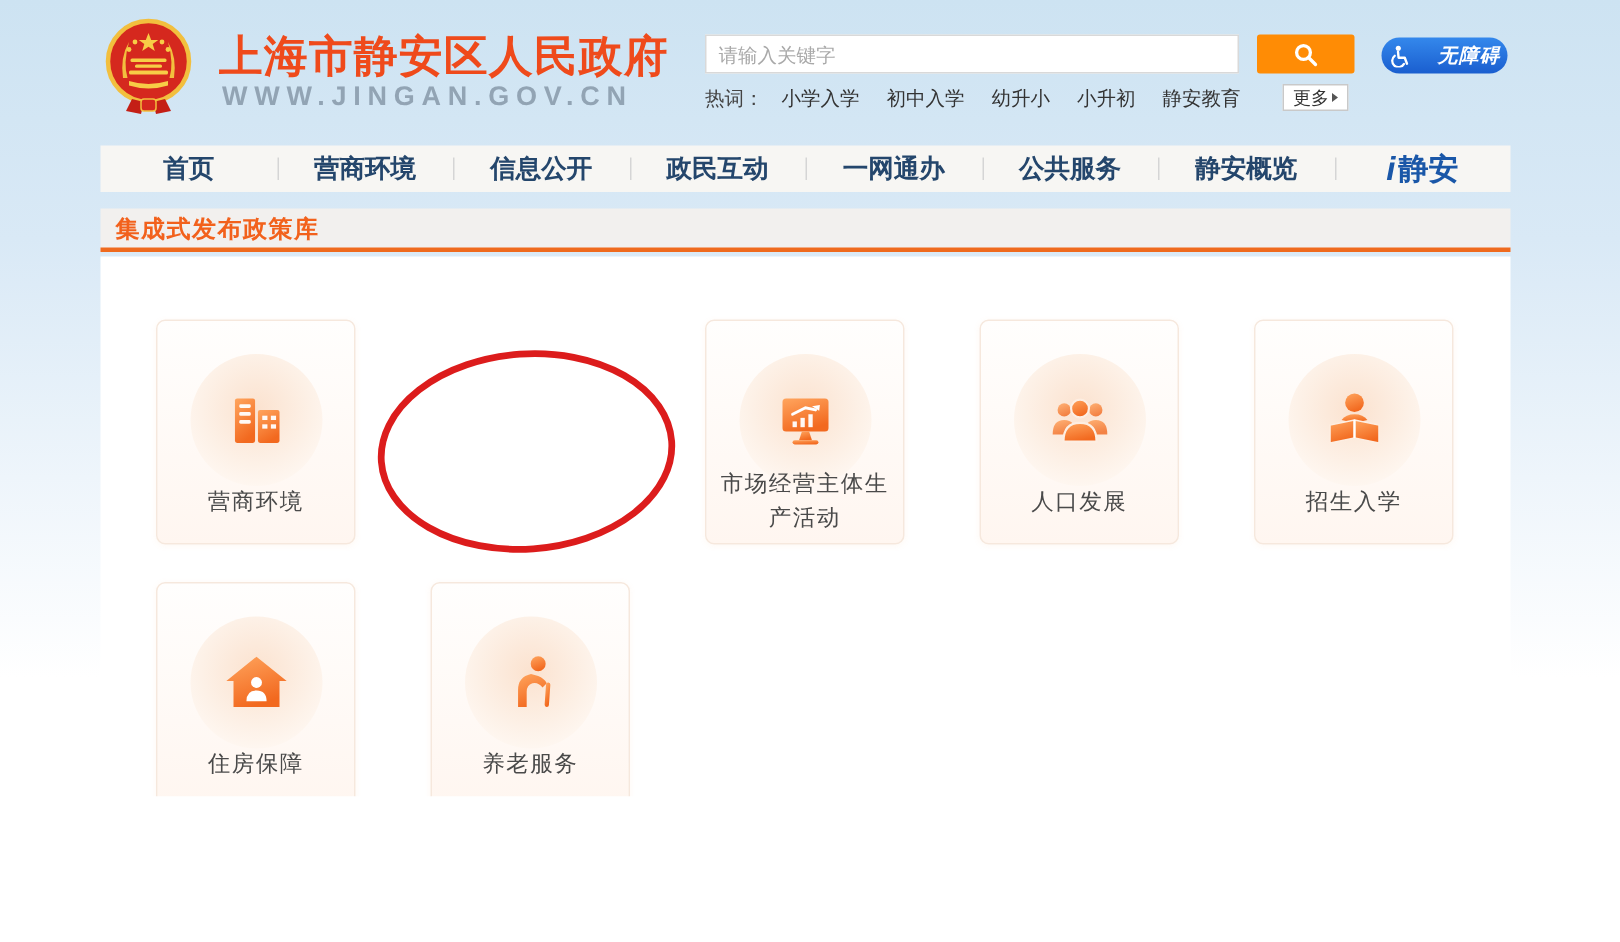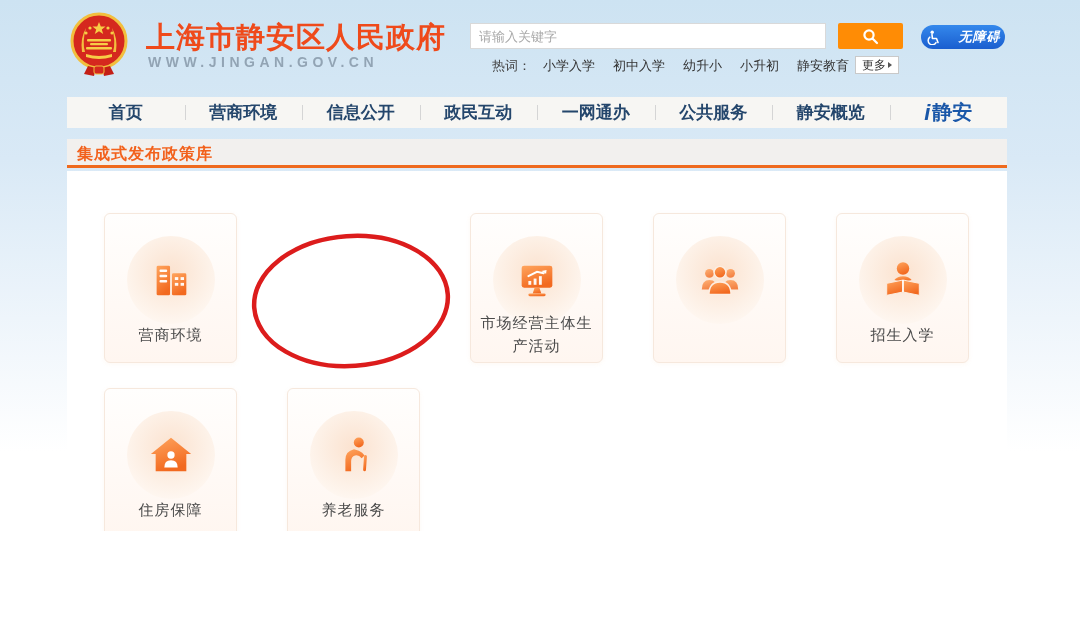--- a/index.html
+++ b/index.html
@@ -3,33 +3,33 @@
 <meta charset="utf-8">
 <style>
   * { margin:0; padding:0; box-sizing:border-box; }
   body { font-family:"Liberation Sans", sans-serif; }
   .page{ position:relative; width:1080px; height:531px; overflow:hidden;
     background:linear-gradient(180deg,#cde3f2 0%,#d9e9f6 30%,#eef5fb 60%,#ffffff 85%);}
   
   .emblem{ position:absolute; left:70px; top:12px; }
   .site-title{ position:absolute; left:146px; top:18px; font-size:29px; font-weight:bold;
     color:#ef4a1b; letter-spacing:1px; cursor:pointer; }
-  .site-url{ position:absolute; left:148px; top:54px; font-size:14px; font-weight:bold;
+  .site-url{ position:absolute; left:148px; top:54px; font-size:18px; font-weight:bold;
     color:#92a4b4; letter-spacing:4.5px; }
   .search-input{ position:absolute; left:470px; top:23px; width:356px; height:26px;
     border:1px solid #d9d9d9; background:#fff; font-size:13px; padding:0 8px; color:#333; outline:none;}
   .search-input::placeholder{ color:#a9a9a9; }
   .search-btn{ position:absolute; left:838px; top:23px; width:65px; height:26px;
     background:#ff8c05; border:none; border-radius:2px; cursor:pointer;
     display:flex; align-items:center; justify-content:center; }
   .a11y-btn{ position:absolute; left:921px; top:25px; width:84px; height:24px; border:none;
     border-radius:13px; background:linear-gradient(180deg,#3488ec,#1a5ecf); color:#fff;
     display:flex; align-items:center; justify-content:center; gap:19px; cursor:pointer; }
   .a11y-btn span{ font-size:13px; font-weight:bold; font-style:italic; letter-spacing:1px;}
-  .hotwords{ position:absolute; left:492px; top:57px; display:flex; font-size:13px; color:#3a3a3a;}
+  .hotwords{ position:absolute; left:470px; top:57px; display:flex; font-size:13px; color:#3a3a3a;}
   .hotwords .hw-label{ margin-right:12px; color:#444; }
   .hotwords a{ margin-right:18px; color:#333; text-decoration:none; cursor:pointer; }
   .more-btn{ position:absolute; left:855px; top:56px; width:44px; height:18px; background:#fff;
     border:1px solid #c9c9c9; font-size:12px; color:#333; display:flex; align-items:center;
     justify-content:center; gap:2px; cursor:pointer; }
   .more-arrow{ width:0; height:0; border-left:4px solid #555; border-top:3px solid transparent;
     border-bottom:3px solid transparent; }
   
   .nav{ position:absolute; left:67px; top:97px; width:940px; height:31px; background:#f7f6f3;
     display:flex; align-items:stretch; list-style:none; }
@@ -192,20 +192,21 @@
         <g opacity="0.8">
           <circle cx="13" cy="17" r="4.6" fill="url(#og4)"></circle>
           <path d="M5 34 q0-10 8-10 q8 0 8 10 z" fill="url(#og4)"></path>
           <circle cx="35" cy="17" r="4.6" fill="url(#og4)"></circle>
           <path d="M27 34 q0-10 8-10 q8 0 8 10 z" fill="url(#og4)"></path>
         </g>
         <circle cx="24" cy="16" r="6.2" fill="url(#og4)" stroke="#fdeee2" stroke-width="1.5"></circle>
         <path d="M12.5 39 q0-13 11.5-13 q11.5 0 11.5 13 z" fill="url(#og4)" stroke="#fdeee2" stroke-width="1.5"></path>
       </svg>
     </div>
+    <div class="card-label">人口发展</div>
   </div>
 
   <div class="card" style="left:836px; top:213px;">
     <div class="icon-circle">
       <svg width="46" height="46" viewBox="0 0 48 48">
         <defs>
             <linearGradient id="og5" x1="0" y1="0" x2="0.4" y2="1">
           <stop offset="0" stop-color="#ffa55e"></stop>
               <stop offset="1" stop-color="#f2691f"></stop>
             </linearGradient>

